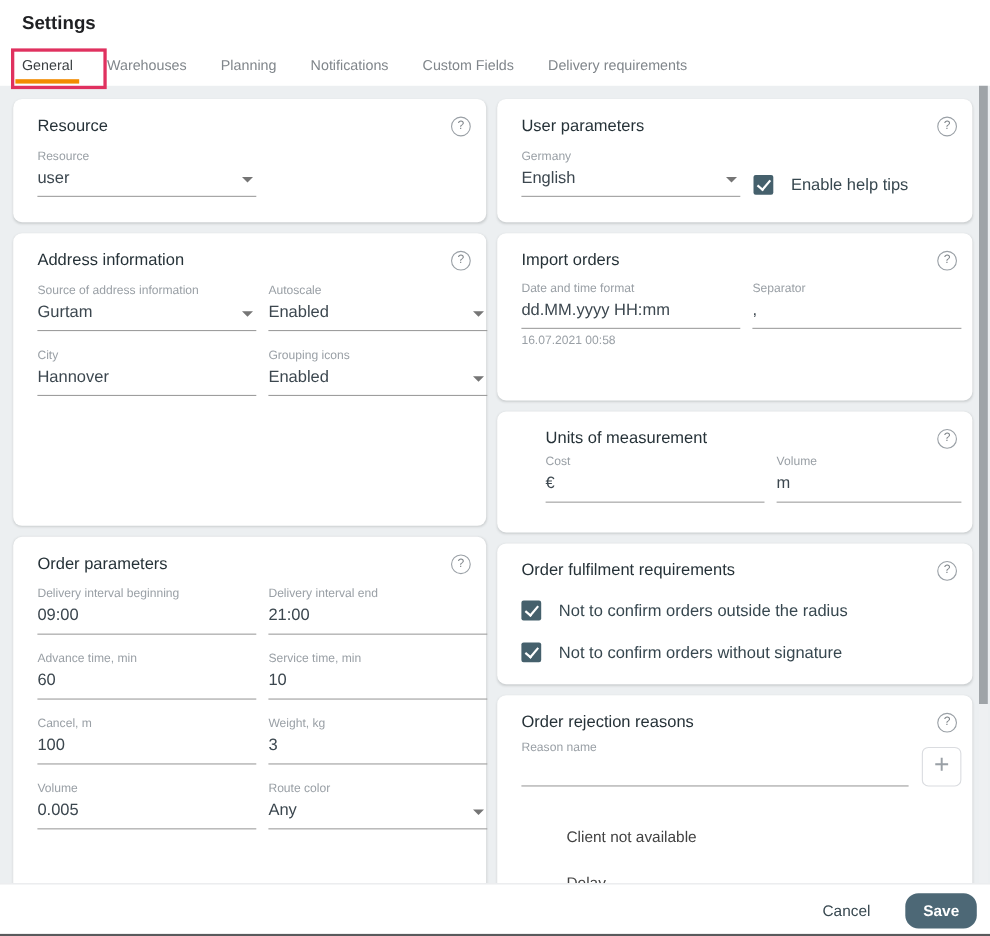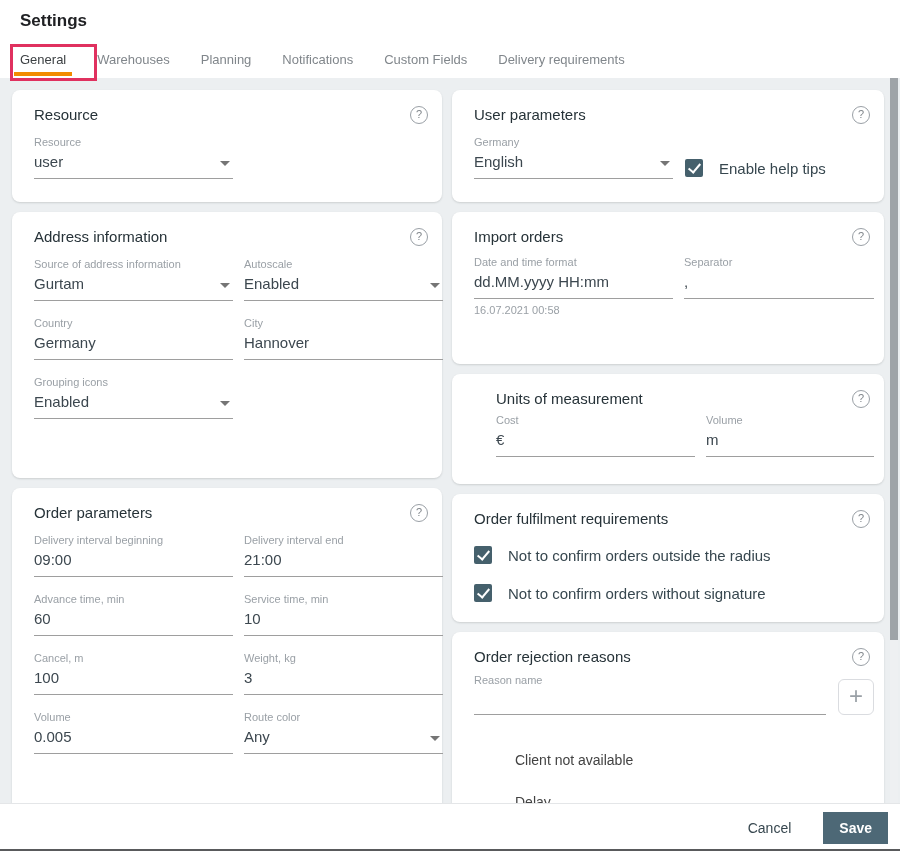--- a/index.html
+++ b/index.html
@@ -109,21 +109,21 @@
 
   
   .footer {
     position: absolute; left: 0; right: 0; bottom: 0; height: 48px; background: #fff;
     border-top: 1px solid #e4e6e8; display: flex; align-items: center; justify-content: flex-end;
     gap: 32px; padding-right: 12px; z-index: 4;
   }
   .cancel-btn { font-size: 14px; font-weight: 500; color: #37474f; background: none; border: none; cursor: pointer; font-family: inherit; }
   .save-btn {
     font-size: 14px; font-weight: bold; color: #fff; background: var(--save-bg, #4D6876);
-    border: none; border-radius: 0; padding: 8px 16px; cursor: pointer; font-family: inherit;
+    border: none; border-radius: 12px; padding: 8px 16px; cursor: pointer; font-family: inherit;
   }
   .window-bottom-edge { position: absolute; left: 0; right: 0; bottom: 0; height: 2px; background: #595a5c; z-index: 6; }
 
   
   .scrollbar-track { position: absolute; top: 78px; right: 2px; width: 8px; height: 725px; background: #eef0f2; z-index: 3; }
   .scrollbar-thumb { position: absolute; top: 0; left: 0; width: 8px; height: 562px; background: #9fa4a8; cursor: grab; }
 </style>
 </head>
 <body>
 
@@ -168,24 +168,20 @@
           <div class="f-label">Source of address information</div>
           <div class="f-control">Gurtam</div>
           <div class="dd-arrow" style="top:25px;"></div>
         </div>
         <div class="field">
           <div class="f-label">Autoscale</div>
           <div class="f-control">Enabled</div>
           <div class="dd-arrow" style="top:25px;"></div>
         </div>
         <div class="field">
-          <div class="f-label">Country</div>
-          <div class="f-control no-pad">Germany</div>
-        </div>
-        <div class="field">
           <div class="f-label">City</div>
           <div class="f-control no-pad">Hannover</div>
         </div>
         <div class="field">
           <div class="f-label">Grouping icons</div>
           <div class="f-control">Enabled</div>
           <div class="dd-arrow" style="top:25px;"></div>
         </div>
       </div>
     </div>

